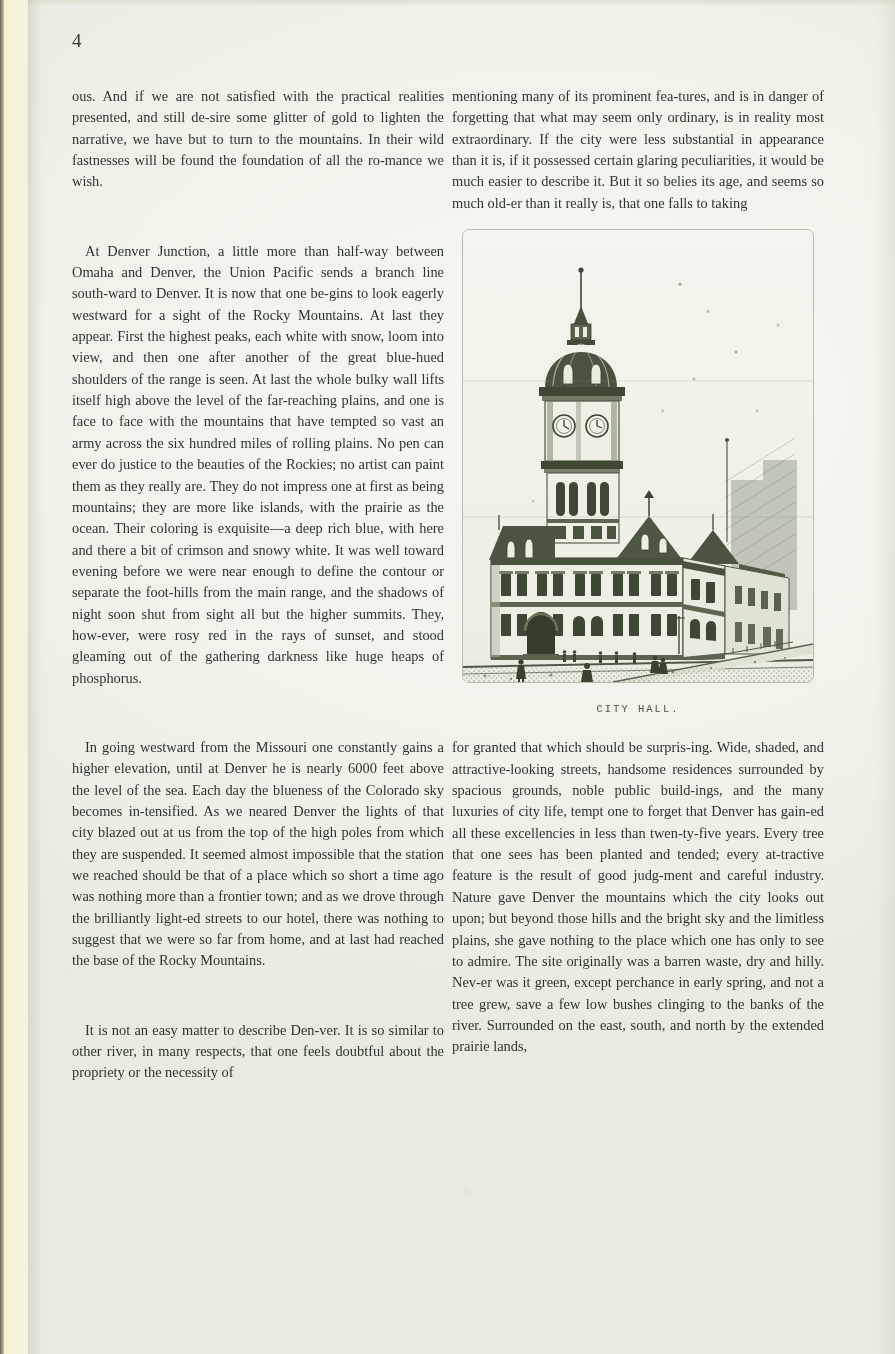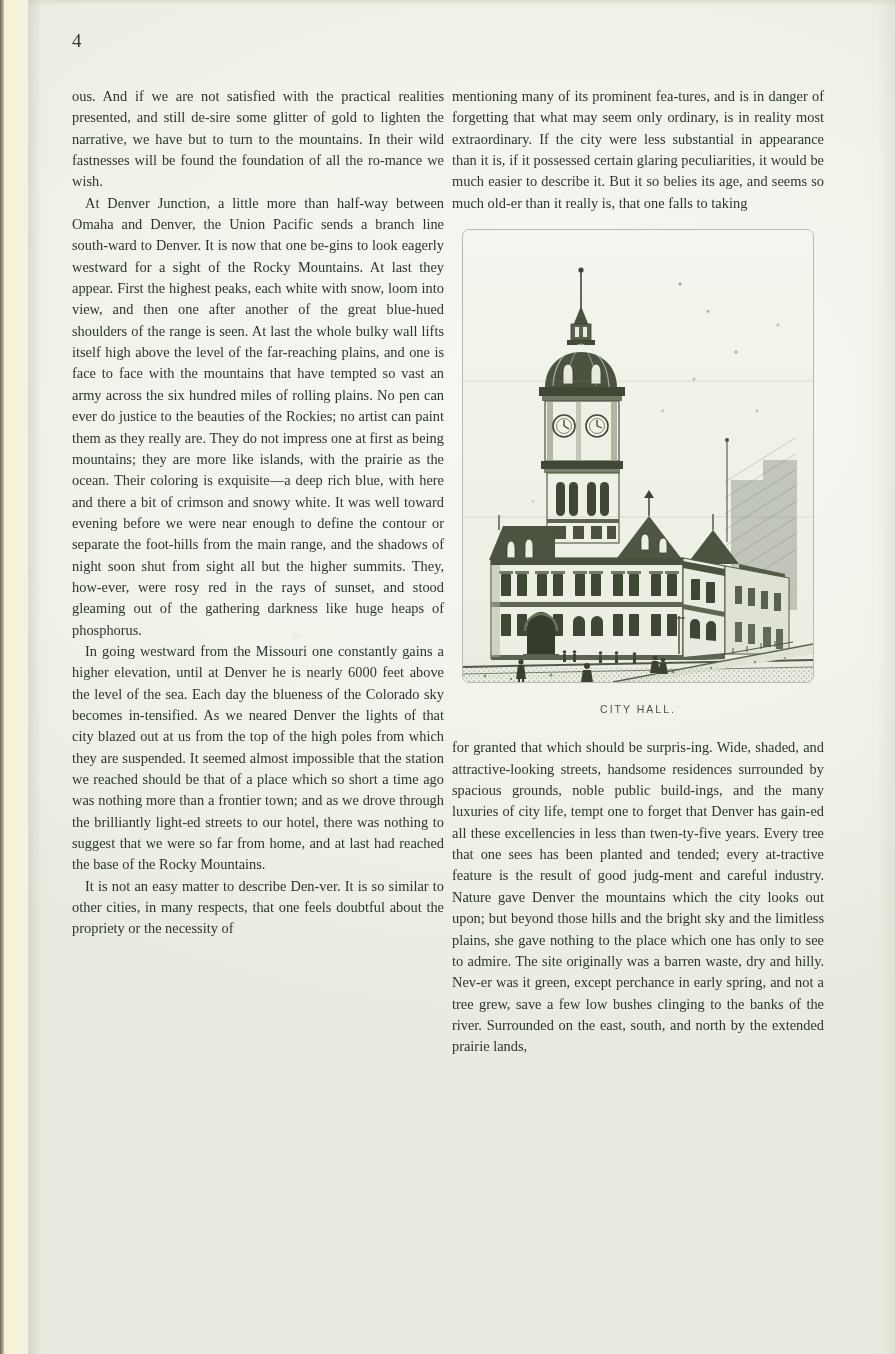--- a/index.html
+++ b/index.html
@@ -78,21 +78,21 @@
     line-height:21.35px;
     color:#2c362f;
     text-align:justify;
     text-justify:inter-word;
     -webkit-font-smoothing:antialiased;
   }
   .col.left{left:0;}
   .col.right{left:380px;}
 
   .col p{margin:0;}
-  .col p.indent{text-indent:13px;}
+  .col p.indent{text-indent:13px;margin-top:48px;}
 
   
   .figure{
     margin:15px 0 0 0;
     width:372px;
   }
   .plate{
     position:relative;
     width:350px;height:452px;
     margin:0 auto;
@@ -103,21 +103,21 @@
     box-shadow:inset 0 0 16px rgba(180,184,165,.35);
   }
   .plate-inner{position:absolute;inset:0;overflow:hidden;}
   .fig-caption{
     margin-top:16px;
     text-align:center;
     font-size:10.5px;
     letter-spacing:2.0px;
     color:#4a5349;
     font-variant:small-caps;
-    font-family:Liberation Sans, sans-serif;
+    font-family:Liberation Mono, monospace;
   }
 
   
   .plate-speckle{
     position:absolute;inset:0;pointer-events:none;
     background:
       radial-gradient(circle at 62% 12%, rgba(90,98,84,.55) 0 1px, transparent 2px),
       radial-gradient(circle at 70% 18%, rgba(90,98,84,.40) 0 1px, transparent 2px),
       radial-gradient(circle at 78% 27%, rgba(90,98,84,.45) 0 1px, transparent 2px),
       radial-gradient(circle at 66% 33%, rgba(90,98,84,.35) 0 1px, transparent 2px),
@@ -140,21 +140,21 @@
 <div id="content">
 
   <div class="folio">4</div>
 
   <div class="cols">
 
     <div class="col left">
       <p>ous.   And if we are not satisfied with the practical realities presented, and still de-sire some glitter of gold to lighten the narrative, we have but to turn to the mountains.   In their wild fastnesses will be found the foundation of all the ro-mance we wish.</p>
       <p class="indent">At Denver Junction, a little more than half-way between Omaha and Denver, the Union Pacific sends a branch line south-ward to Denver.   It is now that one be-gins to look eagerly westward for a sight of the Rocky Mountains.   At last they appear.   First the highest peaks, each white with snow, loom into view, and then one after another of the great blue-hued shoulders of the range is seen.   At last the whole bulky wall lifts itself high above the level of the far-reaching plains, and one is face to face with the mountains that have tempted so vast an army across the six hundred miles of rolling plains. No pen can ever do justice to the beauties of the Rockies; no artist can paint them as they really are.   They do not impress one at first as being mountains; they are more like islands, with the prairie as the ocean.   Their coloring is exquisite—a deep rich blue, with here and there a bit of crimson and snowy white.   It was well toward evening before we were near enough to define the contour or separate the foot-hills from the main range, and the shadows of night soon shut from sight all but the higher summits.   They, how-ever, were rosy red in the rays of sunset, and stood gleaming out of the gathering darkness like huge heaps of phosphorus.</p>
       <p class="indent">In going westward from the Missouri one constantly gains a higher elevation, until at Denver he is nearly 6000 feet above the level of the sea.   Each day the blueness of the Colorado sky becomes in-tensified.   As we neared Denver the lights of that city blazed out at us from the top of the high poles from which they are suspended.   It seemed almost impossible that the station we reached should be that of a place which so short a time ago was nothing more than a frontier town; and as we drove through the brilliantly light-ed streets to our hotel, there was nothing to suggest that we were so far from home, and at last had reached the base of the Rocky Mountains.</p>
-      <p class="indent">It is not an easy matter to describe Den-ver.   It is so similar to other cities, in many respects, that one feels doubtful about the propriety or the necessity of</p>
+      <p class="indent">It is not an easy matter to describe Den-ver.   It is so similar to other river, in many respects, that one feels doubtful about the propriety or the necessity of</p>
     </div>
 
     <div class="col right">
       <p>mentioning many of its prominent fea-tures, and is in danger of forgetting that what may seem only ordinary, is in reality most extraordinary.   If the city were less substantial in appearance than it is, if it possessed certain glaring peculiarities, it would be much easier to describe it.   But it so belies its age, and seems so much old-er than it really is, that one falls to taking</p>
 
       <div class="figure">
         <div class="plate">
           <div class="plate-inner">
             <svg viewBox="0 0 350 452" width="350" height="452">
               <defs>

